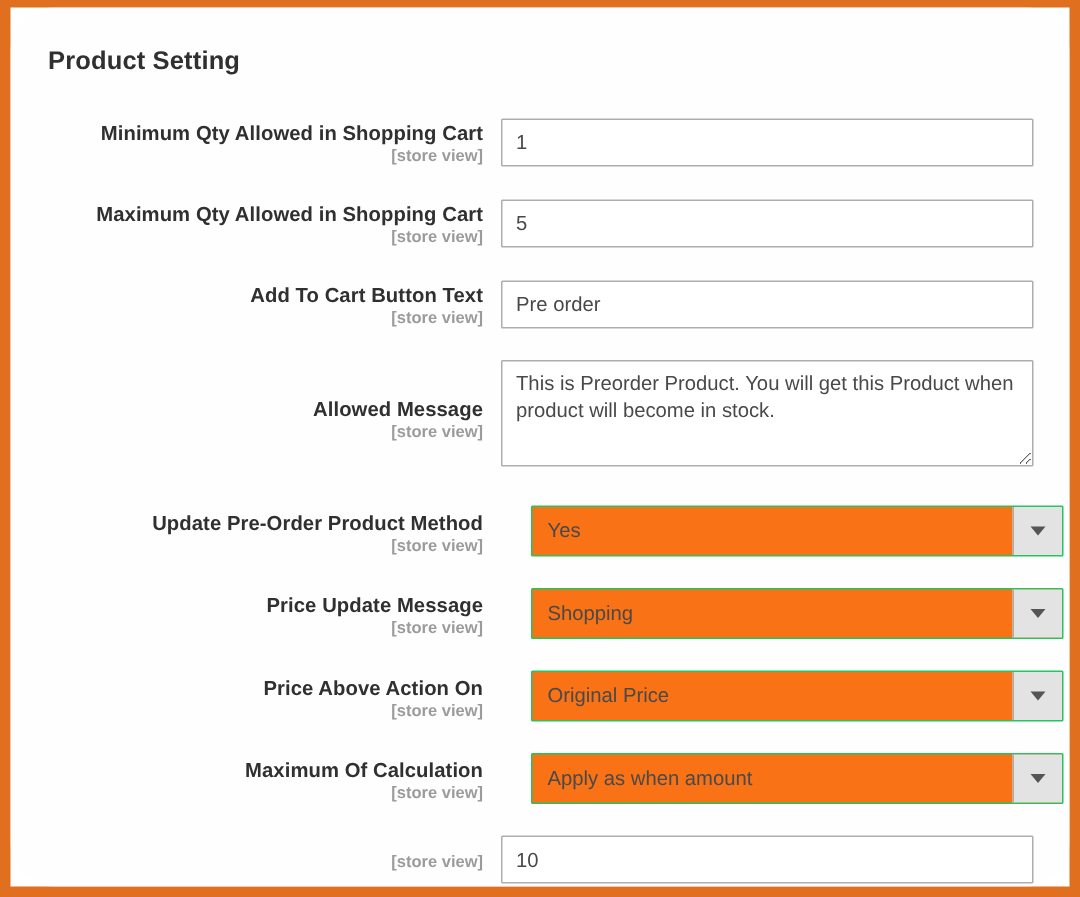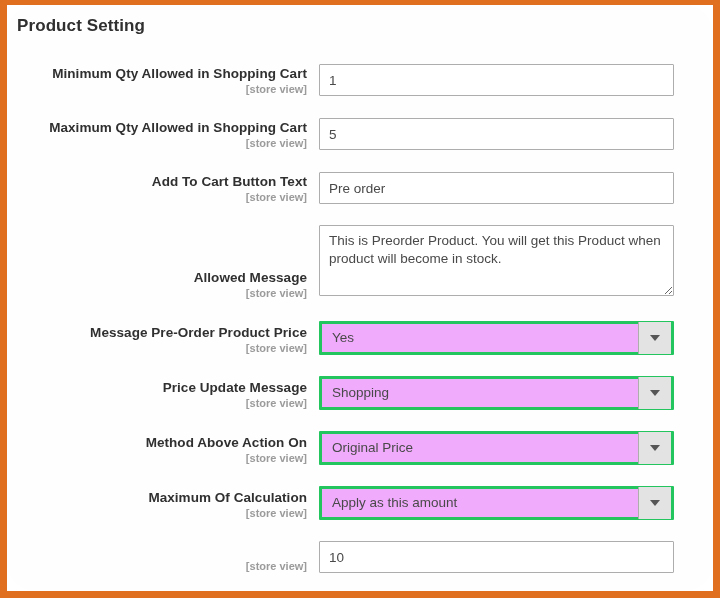--- a/index.html
+++ b/index.html
@@ -19,40 +19,40 @@
     border-left: 7px solid #e0701f;
     border-right: 7px solid #e0701f;
     border-bottom: 7px solid #e0701f;
     overflow: hidden;
   }
 
   #panel-inner {
     width: 100%;
     height: 100%;
     background: #fefefe;
-    padding: 0;
+    padding: 15px;
     overflow: hidden;
     border-radius: 28px;
   }
 
   
   .section-title {
     font-size: 17px;
     font-weight: bold;
     color: #303030;
     letter-spacing: 0.1px;
     padding: 9px 0 0 10px;
     margin: 0;
     line-height: 24px;
   }
 
   
   .field-row {
     display: flex;
-    align-items: flex-end;
+    align-items: center;
     margin-top: 21px;
   }
   .field-row.first { margin-top: 25px; }
 
   .label-col {
     width: 312px;
     flex: 0 0 312px;
     text-align: right;
     padding-right: 12px;
     padding-top: 3px;
@@ -109,25 +109,26 @@
     outline: none;
     resize: vertical;
     overflow: hidden;
   }
 
   
   .select-wrap {
     position: relative;
     width: 355px;
     height: 34px;
-    border: 3px solid #22c55e;
-    background: #f0abfc;
+    border: 1px solid #22c55e;
+    background: #f97316;
     border-radius: 1px;
     display: flex;
     align-items: center;
+    margin-left: 20px;
   }
   .select-value {
     flex: 1 1 auto;
     padding-left: 10px;
     font-size: 13.5px;
     color: #494949;
     line-height: 32px;
     white-space: nowrap;
     overflow: hidden;
   }
@@ -192,21 +193,21 @@
         <span class="label-text">Allowed Message</span>
         <span class="scope-text">[store view]</span>
       </div>
       <div class="control-col">
         <textarea class="ta" style="">This is Preorder Product. You will get this Product when product will become in stock.</textarea>
       </div>
     </div>
 
     <div class="field-row">
       <div class="label-col">
-        <span class="label-text">Message Pre-Order Product Price</span>
+        <span class="label-text">Update Pre-Order Product Method</span>
         <span class="scope-text">[store view]</span>
       </div>
       <div class="control-col">
         <div class="select-wrap">
           <span class="select-value">Yes</span>
           <span class="select-arrow-btn">
             <span class="caret"></span>
           </span>
         </div>
       </div>
@@ -222,41 +223,41 @@
           <span class="select-value">Shopping</span>
           <span class="select-arrow-btn">
             <span class="caret"></span>
           </span>
         </div>
       </div>
     </div>
 
     <div class="field-row">
       <div class="label-col">
-        <span class="label-text">Method Above Action On</span>
+        <span class="label-text">Price Above Action On</span>
         <span class="scope-text">[store view]</span>
       </div>
       <div class="control-col">
         <div class="select-wrap">
           <span class="select-value">Original Price</span>
           <span class="select-arrow-btn">
             <span class="caret"></span>
           </span>
         </div>
       </div>
     </div>
 
     <div class="field-row">
       <div class="label-col">
         <span class="label-text">Maximum Of Calculation</span>
         <span class="scope-text">[store view]</span>
       </div>
       <div class="control-col">
         <div class="select-wrap">
-          <span class="select-value">Apply as this amount</span>
+          <span class="select-value">Apply as when amount</span>
           <span class="select-arrow-btn">
             <span class="caret"></span>
           </span>
         </div>
       </div>
     </div>
 
     <div class="field-row">
       <div class="label-col">
         <span class="scope-text">[store view]</span>

